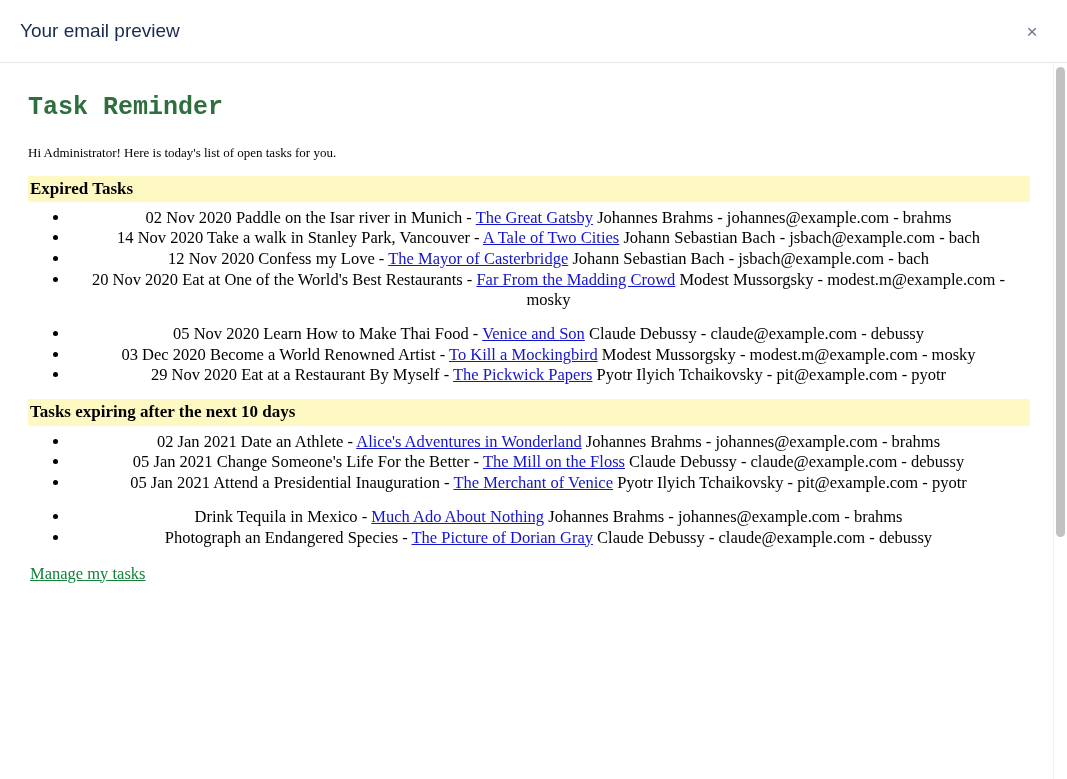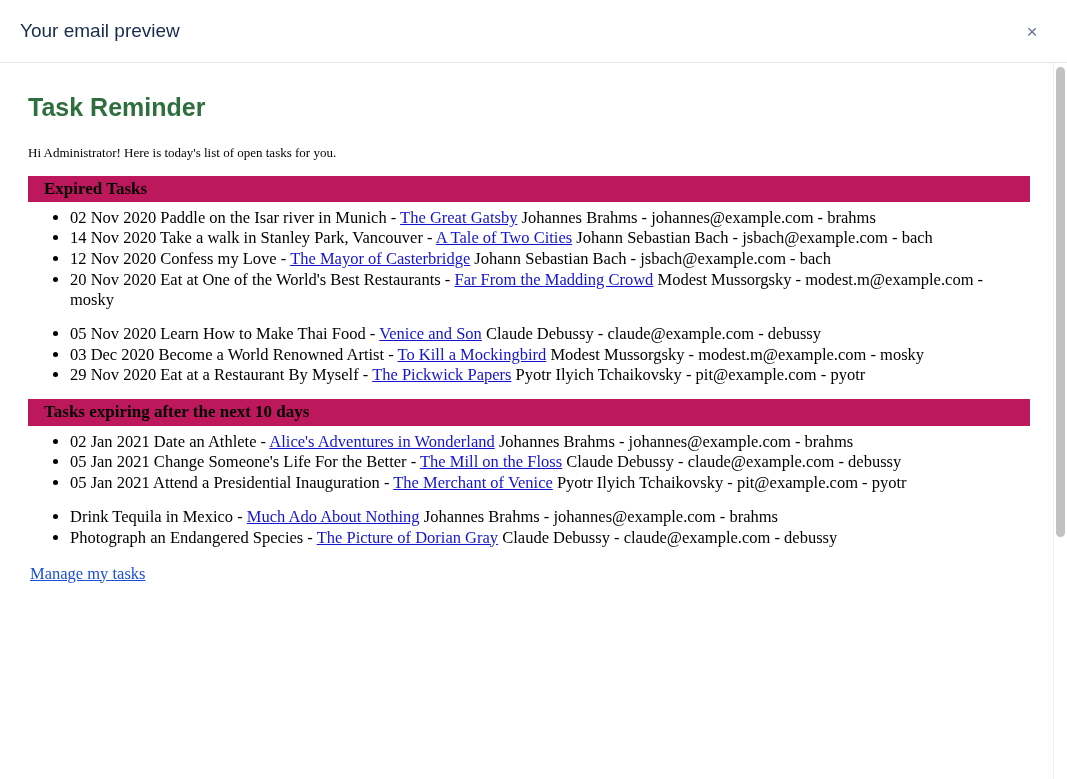--- a/index.html
+++ b/index.html
@@ -59,55 +59,56 @@
   }
   .email-content {
     padding: 20px 40px 10px 28px;
     font-family: "Liberation Serif", serif;
     font-size: 16.5px;
     color: #000000;
     line-height: 1.25;
   }
   h1.email-title {
     color: #2f6f3e;
-    font-family: Liberation Sans, sans-serif;
+    font-family: Liberation Mono, monospace;
     font-size: 25px;
     font-weight: bold;
     margin: 9px 0 22px 0;
   }
   p.greeting {
     margin: 0 0 14px 0;
     font-size: 13px;
   }
   .section-head {
-    background: #be185d;
+    background: #fef9c3;
     font-weight: bold;
     font-size: 17px;
-    padding: 2px 0 3px 16px;
+    padding: 2px 0 3px 2px;
     margin: 0 7px 6px 0;
     width: 1002px;
     box-sizing: border-box;
     font-family: "Liberation Serif", serif;
   }
   ul.task-list {
     margin: 0 0 14px 0;
     padding-left: 42px;
     list-style-type: disc;
+    text-align: center;
   }
   ul.task-list li {
     margin: 0 0 0.5px 0;
     font-size: 16.5px;
     line-height: 1.22;
   }
   a.link {
     color: #1414cc;
     text-decoration: underline;
   }
   a.manage-link {
-    color: #1d4ed8;
+    color: #15803d;
     text-decoration: underline;
     font-size: 16.5px;
   }
   .manage-row {
     margin: 16px 0 20px 2px;
   }
   p.signoff {
     margin: 0 0 8px 2px;
     font-size: 16.5px;
   }

